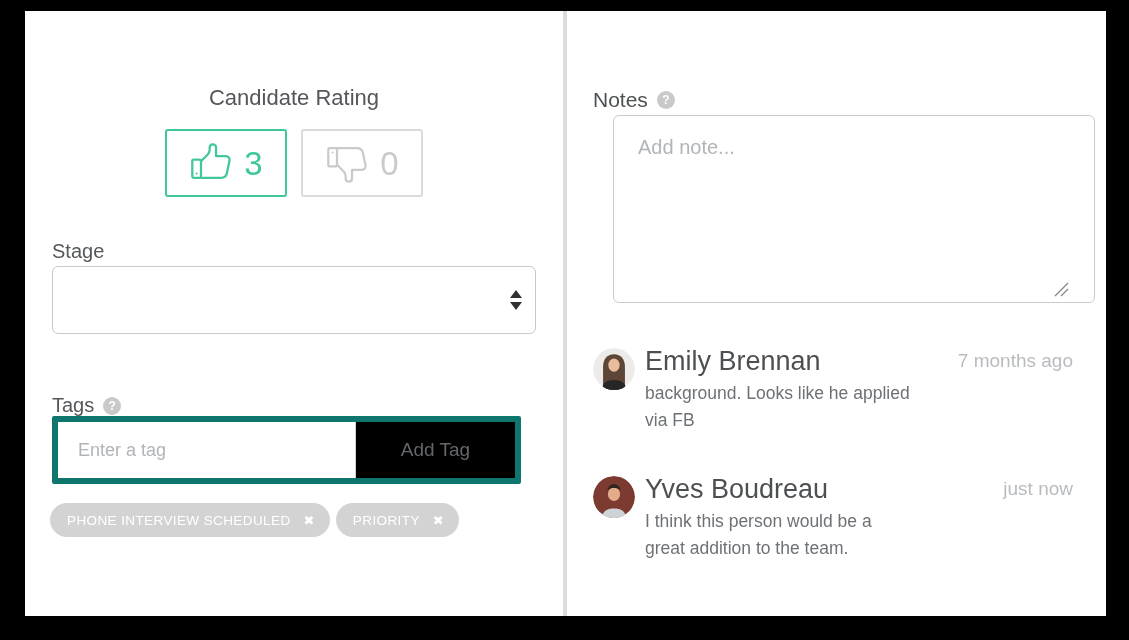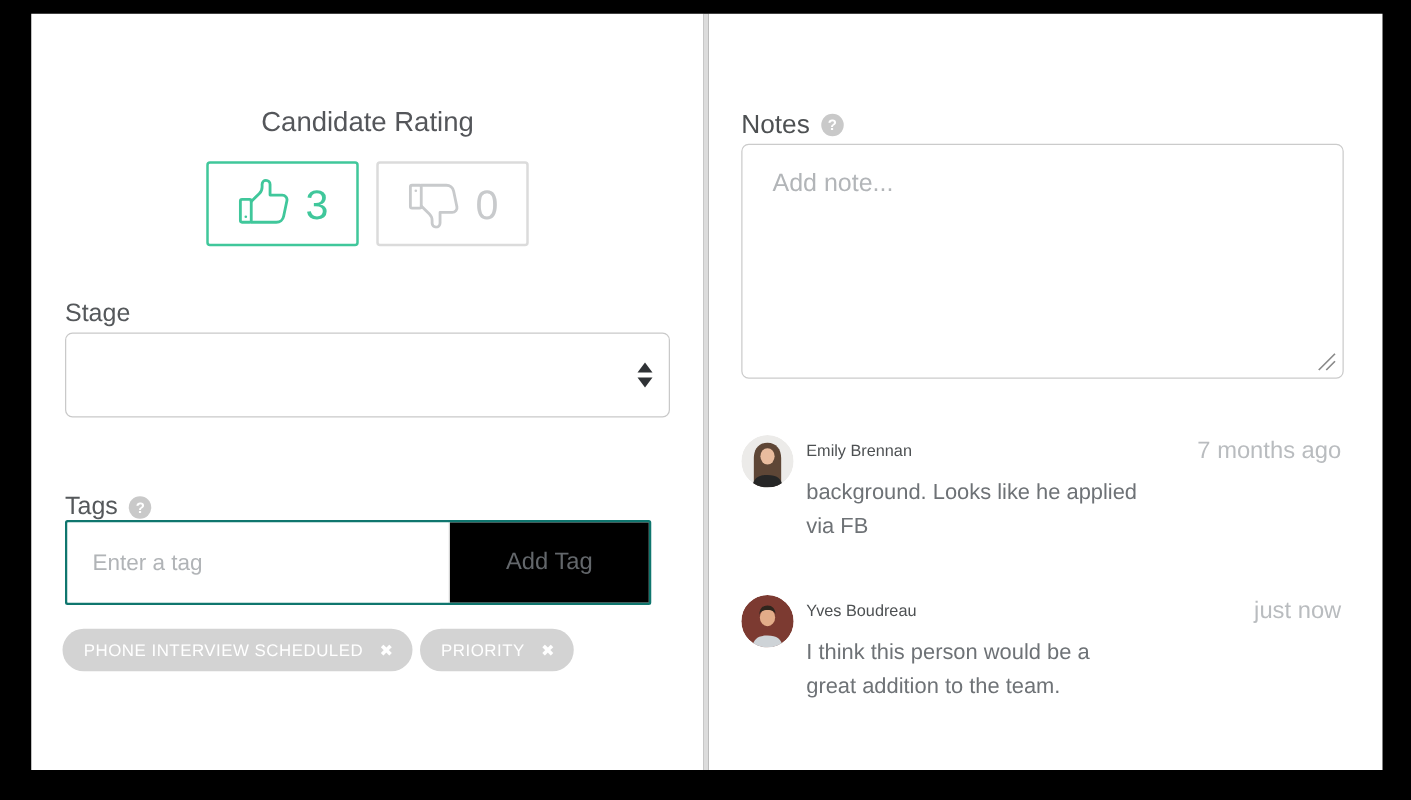--- a/index.html
+++ b/index.html
@@ -34,51 +34,51 @@
                    display:flex; flex-direction:column; align-items:center; gap:4px; }
   .select-arrows i { width:0; height:0; border-left:6px solid transparent; border-right:6px solid transparent; }
   .select-arrows .a-up   { border-bottom:8px solid #2f3235; }
   .select-arrows .a-down { border-top:8px solid #2f3235; }
 
   .tags-label { top:383px; }
   .help-icon { width:18px; height:18px; border-radius:50%; background:#c9c9c9; color:#fff;
                font-size:12px; font-weight:bold; display:inline-flex; align-items:center;
                justify-content:center; cursor:pointer; }
   .tag-row { position:absolute; left:27px; top:405px; width:469px; height:68px;
-             border:2px solid #0f766e; border-radius:2px; display:flex; background:#fff; }
+             border:6px solid #0f766e; border-radius:2px; display:flex; background:#fff; }
   .tag-input { flex:1; border:none; outline:none; padding:0 0 0 20px; font-size:18px;
                color:#55585b; font-family:inherit; min-width:0; }
   .tag-input::placeholder { color:#b1b4b7; }
   .tag-row-sep { width:1px; background:#d4d4d4; }
   .add-tag-btn { width:159px; background:#000000; border:none; color:#63676b; font-size:19px;
                  display:flex; align-items:center; justify-content:center; cursor:pointer;
                  font-family:inherit; }
   .pills { position:absolute; left:25px; top:492px; display:flex; gap:6px; }
   .pill { height:34px; background:#d3d3d3; border-radius:17px; color:#fff;
           display:flex; align-items:center; padding:0 15px 0 17px;
           font-size:13.5px; letter-spacing:0.4px; white-space:nowrap; }
   .pill-x { margin-left:13px; font-size:13px; cursor:pointer; line-height:1; }
 
   
   .notes-label { position:absolute; left:26px; top:77px; font-size:21px; color:#4d5052;
                  display:flex; align-items:center; gap:9px; }
   .note-wrap { position:absolute; left:26px; top:104px; width:482px; height:188px; }
   .note-textarea { width:100%; height:100%; border:1px solid #cbcbcb; border-radius:6px;
                    resize:none; outline:none; padding:20px 24px; font-size:20px;
-                   color:#55585b; font-family:inherit; }
+                   color:#55585b; font-family:inherit;margin-left:20px; }
   .note-textarea::placeholder { color:#b2b5b8; }
   .resize-handle { position:absolute; right:6px; bottom:6px; cursor:nwse-resize; }
 
   .comment { position:absolute; left:26px; right:33px; }
   .comment.c1 { top:337px; }
   .comment.c2 { top:465px; }
   .avatar { position:absolute; left:0; top:0; width:42px; height:42px; border-radius:50%;
             overflow:hidden; }
   .avatar svg { display:block; width:42px; height:42px; }
-  .comment-name { margin-left:52px; font-size:13px; line-height:26px; color:#4d5052; }
+  .comment-name { margin-left:52px; font-size:27px; line-height:26px; color:#4d5052; }
   .comment-time { position:absolute; right:0; top:2px; font-size:19px; color:#b9bcbf; }
   .comment-body { margin-left:52px; margin-top:6px; }
   .comment-line { font-size:17.5px; line-height:27px; color:#6e7276; }
 </style>
 </head>
 <body>
 
 <div class="panel panel-left">
 
   <div class="rating-title">Candidate Rating</div>

